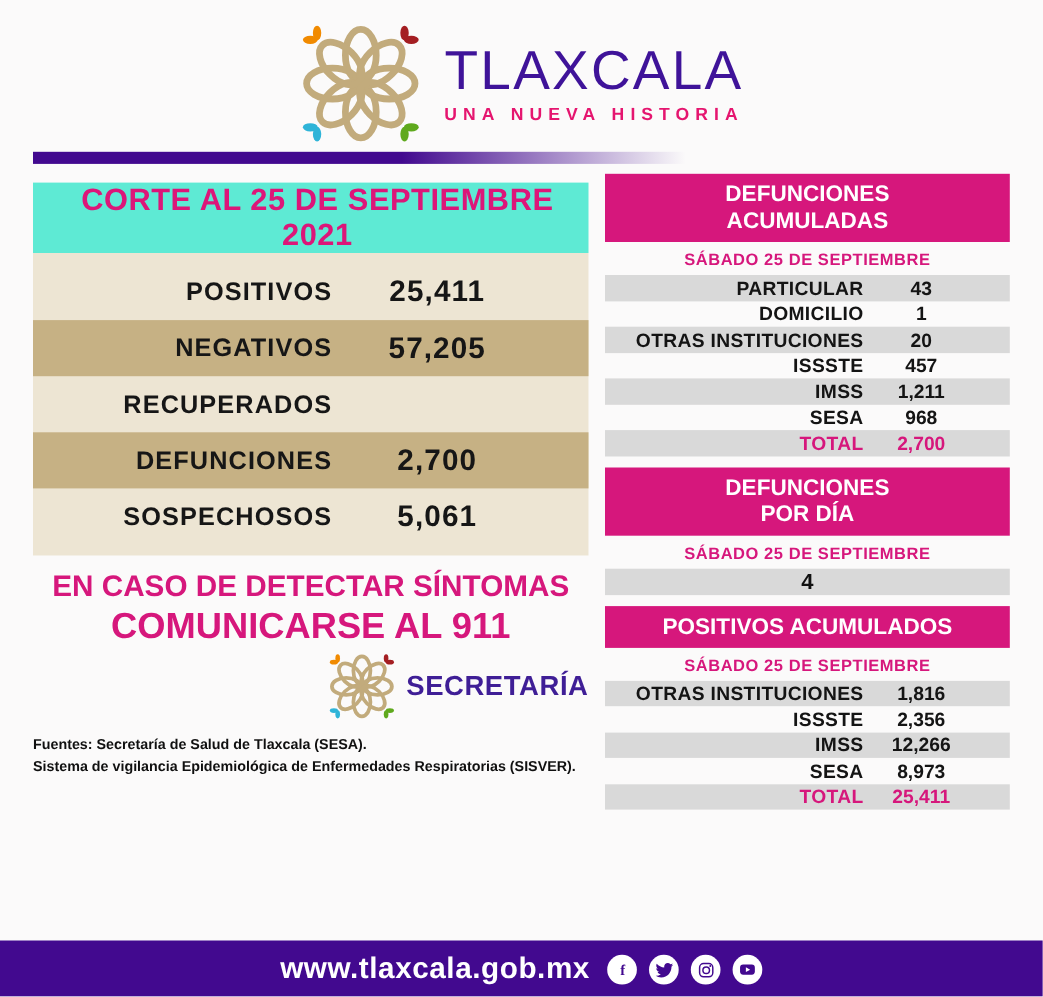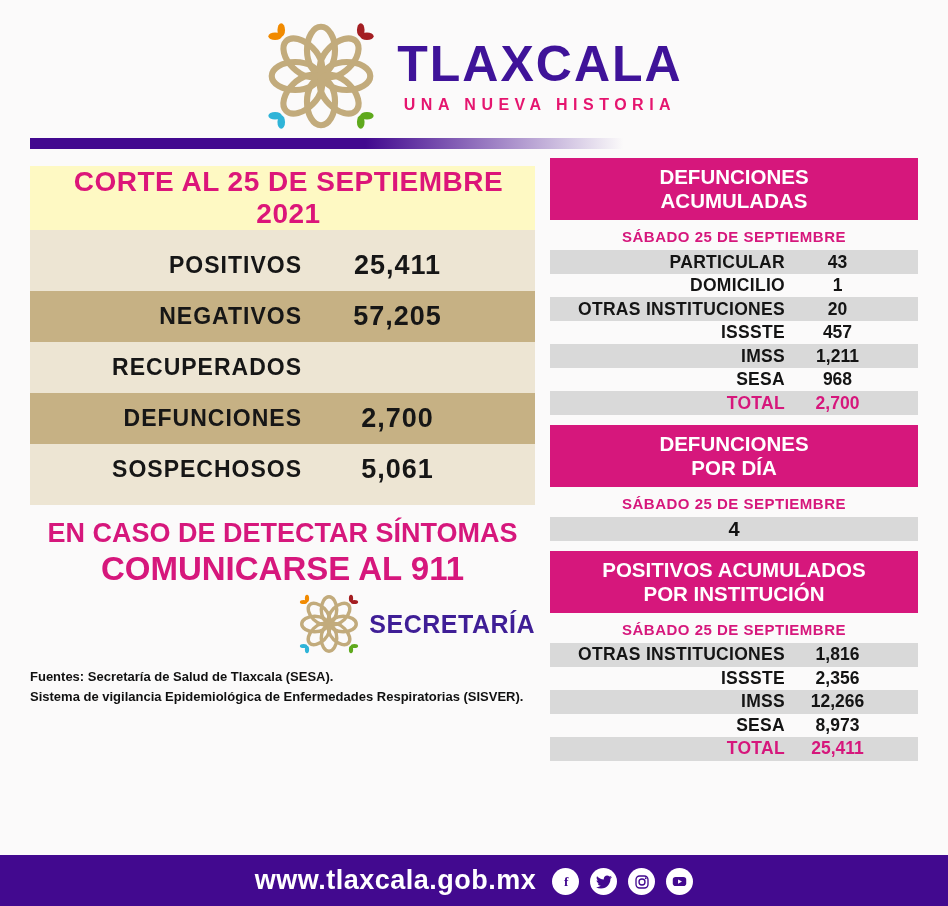--- a/index.html
+++ b/index.html
@@ -8,36 +8,36 @@
     background:#FBFAFA;
     font-family:"Liberation Sans",sans-serif;
   }
   .page{padding:0 30px;}
 
   
   .brand{display:flex;justify-content:center;align-items:center;gap:20px;padding-top:20px;height:112px;}
   .flower-lg{width:112px;height:112px;}
   .flower-sm{width:62px;height:62px;}
   .brand-text{display:flex;flex-direction:column;align-items:center;}
-  .brand-name{font-size:50px;font-weight:bold;color:#3F1399;letter-spacing:2px;line-height:1;}
+  .brand-name{font-size:50px;font-weight:normal;color:#3F1399;letter-spacing:2px;line-height:1;}
   .brand-tagline{font-size:16px;font-weight:bold;color:#E5156F;letter-spacing:5.5px;margin-top:7px;}
 
   
   .rule{height:11px;width:645px;margin-top:6px;
     background:linear-gradient(90deg,#42098F 0%,#42098F 52%,rgba(66,9,143,0) 92%);}
   .banner{margin-top:4px;height:78px;background:#42098F;color:#fff;display:flex;
     align-items:center;justify-content:center;font-size:40px;font-weight:bold;letter-spacing:1px;}
 
   
   .columns{display:flex;gap:15px;margin-top:9px;align-items:flex-start;}
   .left{width:505px;}
   .right{width:368px;}
 
   
-  .corte{margin-top:8px;background:#fef9c3;color:#DC1679;font-weight:bold;font-size:28px;
+  .corte{margin-top:8px;background:#5eead4;color:#DC1679;font-weight:bold;font-size:28px;
     text-align:center;height:64px;display:flex;align-items:center;justify-content:center;letter-spacing:.5px;padding-left:12px;}
   .stats{background:#EDE5D3;padding:10px 0;}
   .srow{height:51px;display:flex;align-items:center;}
   .srow.tan{background:#C6B184;}
   .slabel{width:272px;text-align:right;font-weight:bold;font-size:23px;color:#161616;letter-spacing:1px;}
   .sval{flex:1;text-align:center;font-weight:bold;font-size:27px;color:#161616;padding-right:42px;letter-spacing:1px;}
 
   .notice1{margin-top:13px;text-align:center;font-weight:bold;font-size:27px;color:#D6177C;line-height:1.15;}
   .notice2{text-align:center;font-weight:bold;font-size:33px;color:#D6177C;margin-top:2px;line-height:1.1;}
 
@@ -228,21 +228,20 @@
           <div>DEFUNCIONES</div>
           <div>POR DÍA</div>
         </div>
         <div class="sec-date">SÁBADO 25 DE SEPTIEMBRE</div>
         <div class="single-row">4</div>
       </div>
 
       <div class="sec">
         <div class="sec-header">
           <div>POSITIVOS ACUMULADOS</div>
-          <div>POR INSTITUCIÓN</div>
         </div>
         <div class="sec-date">SÁBADO 25 DE SEPTIEMBRE</div>
         <div>
           <div class="rrow gray">
             <span class="rlabel">OTRAS INSTITUCIONES</span>
             <span class="rval">1,816</span>
           </div>
           <div class="rrow">
             <span class="rlabel">ISSSTE</span>
             <span class="rval">2,356</span>

